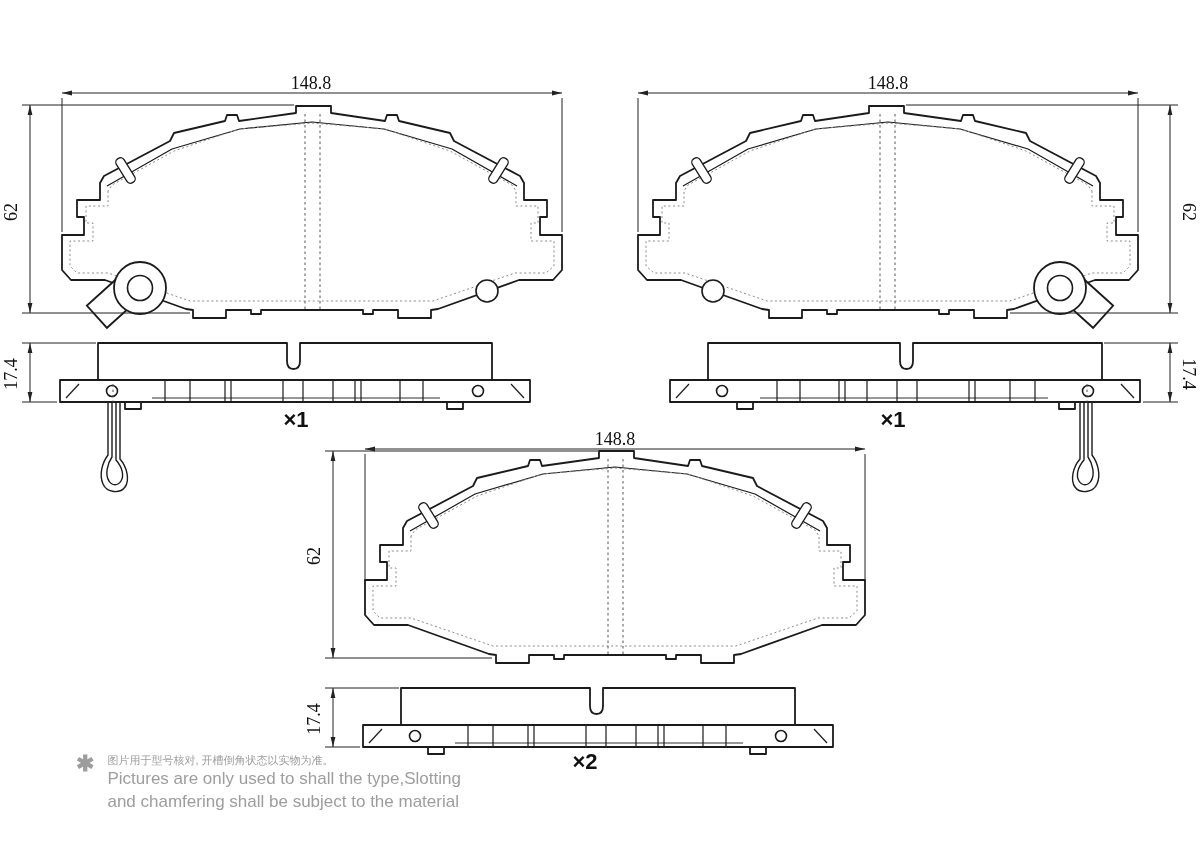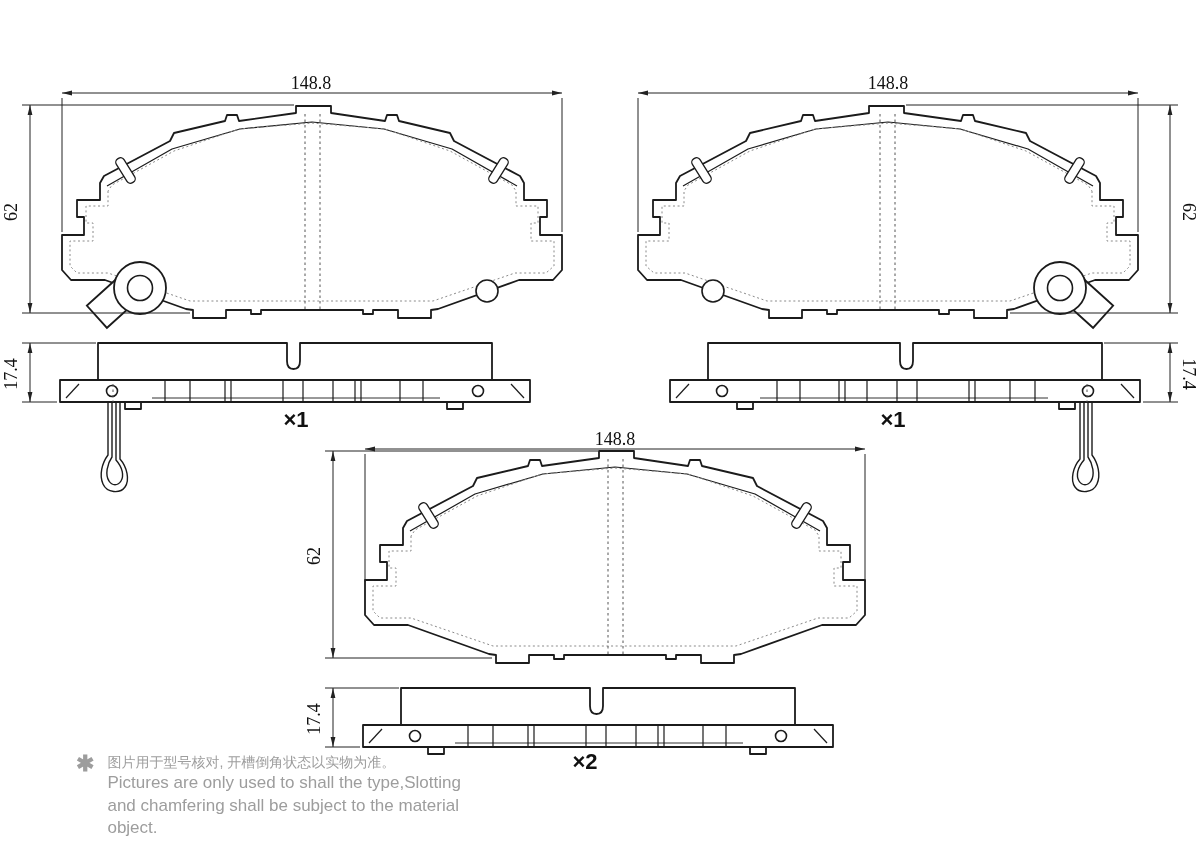--- a/index.html
+++ b/index.html
@@ -12,21 +12,21 @@
   .dash{fill:none;stroke:#8a8a8a;stroke-width:1;stroke-dasharray:2,2.6;}
   .slot{fill:none;stroke:#555555;stroke-width:1;stroke-dasharray:2.5,3;}
   .dim{stroke:#222222;stroke-width:1;fill:none;}
   .dimtxt{font-family:"Liberation Serif",serif;font-size:18px;fill:#111111;}
   .qty{font-family:"Liberation Sans",sans-serif;font-size:22px;font-weight:bold;fill:#111111;}
   .hole{fill:#ffffff;stroke:#1b1b1b;stroke-width:1.6;}
   .wire{fill:none;stroke:#1b1b1b;stroke-width:1.4;}
   .note{position:absolute;left:76px;top:753px;display:flex;color:#9d9d9d;}
   .note .star{font-size:22px;line-height:22px;font-weight:bold;margin-right:13px;}
   .note .lines{font-size:17px;line-height:1.34;}
-  .note .zh{font-size:14px;}
+  .note .zh{font-size:11px;}
 </style>
 </head>
 <body>
 
 <svg width="1200" height="848" viewBox="0 0 1200 848">
   <defs>
     <marker id="arr" markerWidth="11" markerHeight="8" refX="10" refY="3" orient="auto-start-reverse" markerUnits="userSpaceOnUse">
       <path d="M0,0.6 L10,3 L0,5.4 Z" fill="#222222"></path>
     </marker>
 
@@ -173,15 +173,14 @@
     <text class="qty" x="585" y="769" text-anchor="middle">×2</text>
   </g>
 </svg>
 
 <div class="note">
   <span class="star">✱</span>
   <div class="lines">
     <div class="zh">图片用于型号核对, 开槽倒角状态以实物为准。</div>
     <div>Pictures are only used to shall the type,Slotting</div>
     <div>and chamfering shall be subject to the material</div>
-    <div>object.</div>
   </div>
 </div>
 
 </body></html>

